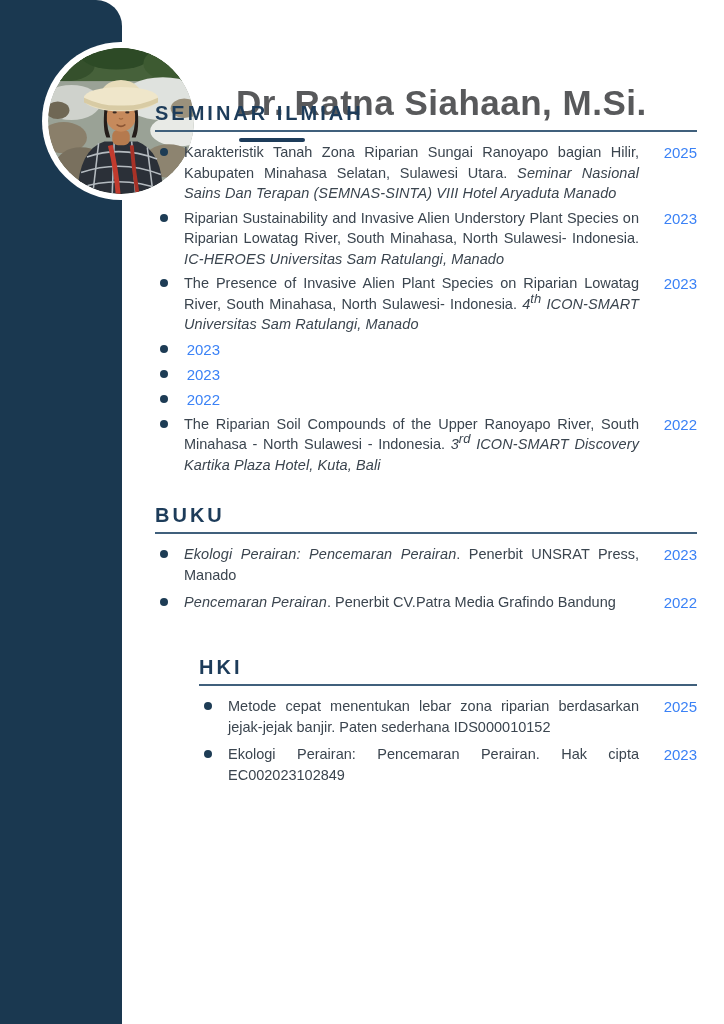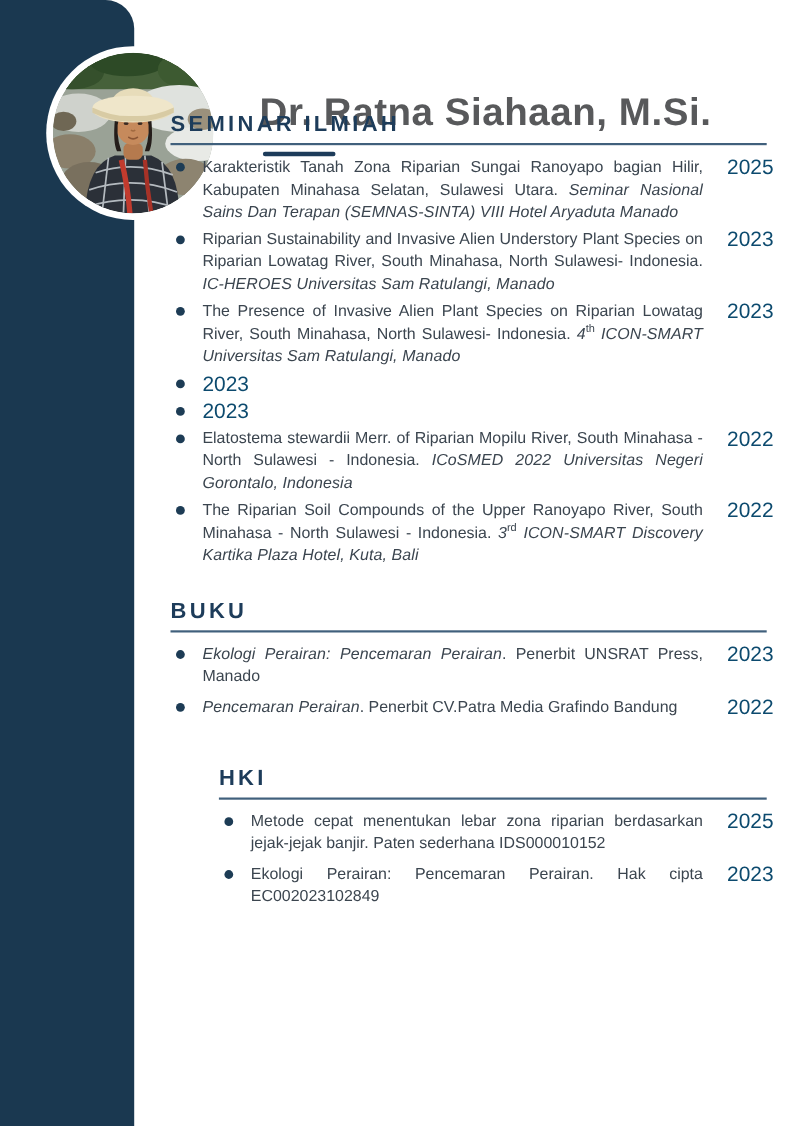--- a/index.html
+++ b/index.html
@@ -94,31 +94,32 @@
     flex: 1;
     margin-right: 22px;
     text-align: justify;
     font-size: 14.5px;
     line-height: 20.5px;
     color: #3b454f;
     font-weight: 500;
   }
   .item-text i { letter-spacing: 0.1px; }
   .item-text sup {
-    font-size: 10px;
+    font-size: 13px;
+    font-style: italic;
     line-height: 0;
     vertical-align: super;
   }
   .year {
     flex: none;
     width: 36px;
     text-align: right;
-    font-size: 19px;
+    font-size: 15px;
     line-height: 21px;
-    color: #0c4a6e;
+    color: #3b82f6;
   }
 </style>
 </head>
 <body>
 
 <div class="page">
 
   <div class="sidebar"></div>
 
   <div class="photo">
@@ -206,21 +207,20 @@
           <div class="item">
             <span class="bullet"></span>
             <span class="year">2023</span>
           </div>
           <div class="item">
             <span class="bullet"></span>
             <span class="year">2023</span>
           </div>
           <div class="item">
             <span class="bullet"></span>
-            <p class="item-text"><span>Elatostema stewardii Merr. of Riparian Mopilu River, South Minahasa - North Sulawesi - Indonesia. </span><i>ICoSMED 2022 Universitas Negeri Gorontalo, Indonesia</i></p>
             <span class="year">2022</span>
           </div>
           <div class="item">
             <span class="bullet"></span>
             <p class="item-text"><span>The Riparian Soil Compounds of the Upper Ranoyapo River, South Minahasa - North Sulawesi - Indonesia. </span><i>3</i><sup>rd</sup><i> ICON-SMART Discovery Kartika Plaza Hotel, Kuta, Bali</i></p>
             <span class="year">2022</span>
           </div>
         </div>
     </section>
 

